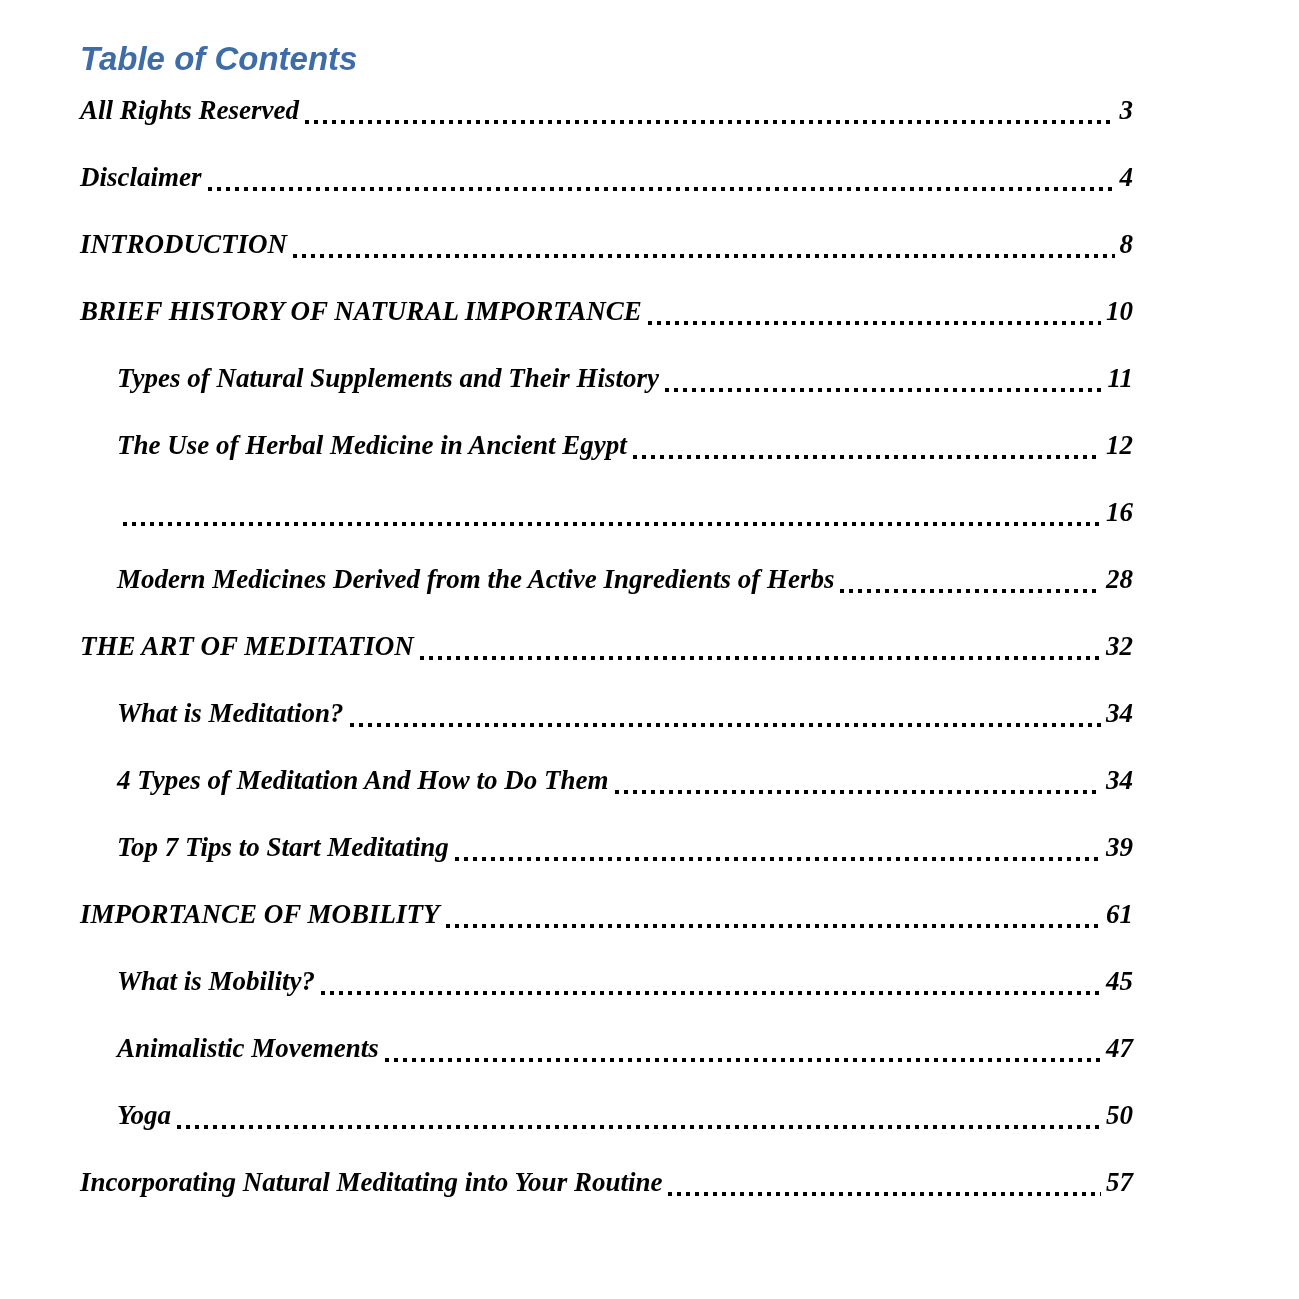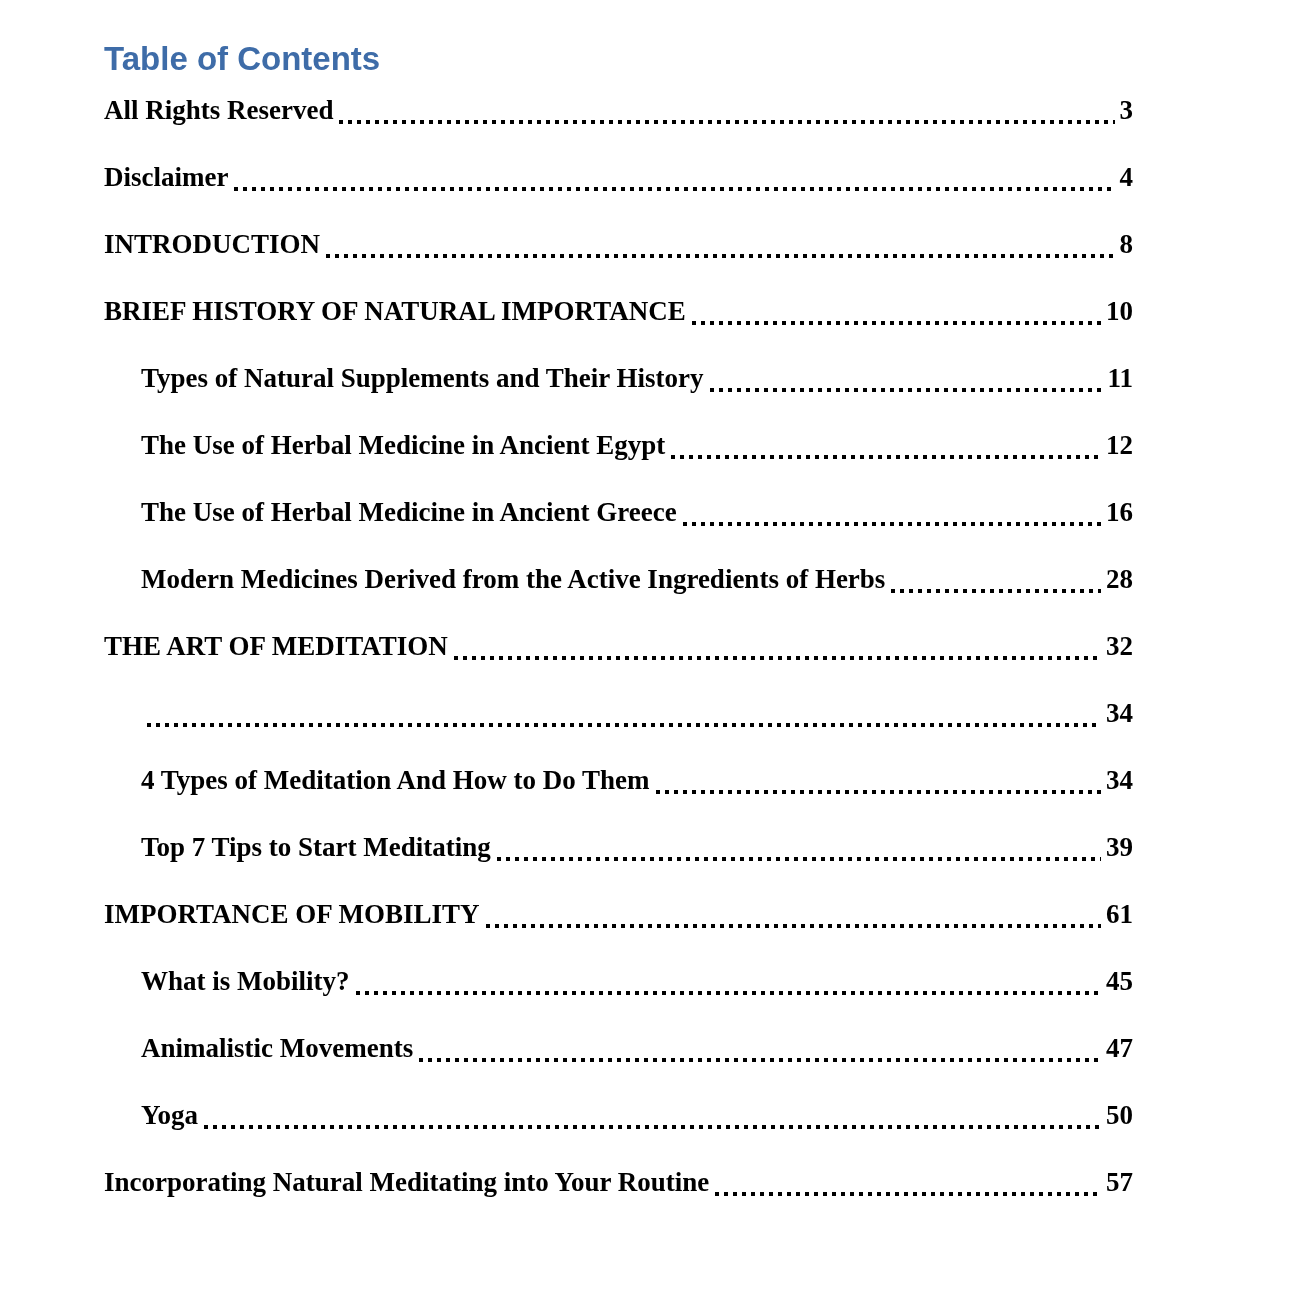--- a/index.html
+++ b/index.html
@@ -7,22 +7,23 @@
   body {
     width: 1299px;
     height: 1299px;
     overflow: hidden;
     font-family: "Liberation Serif", serif;
     color: #000000;
   }
   .page {
     width: 100%;
     height: 100%;
-    padding: 38px 166px 0 104px;
+    padding: 38px 166px 0 80px;
     background: #ffffff;
+    font-style: italic;
   }
   .toc-title {
     font-family: "Liberation Sans", sans-serif;
     font-weight: bold;
     font-size: 33px;
     line-height: 42px;
     color: #3E6CA8;
     margin-bottom: 4px;
   }
   .toc-list { display: block; }
@@ -86,38 +87,38 @@
     <span class="toc-page">11</span>
   </div>
 
   <div class="toc-entry level-1">
     <span class="toc-label">The Use of Herbal Medicine in Ancient Egypt</span>
     <span class="toc-leader"></span>
     <span class="toc-page">12</span>
   </div>
 
   <div class="toc-entry level-1">
-    <span class="toc-label">The Use of Herbal Medicine in Ancient Greece</span>
     <span class="toc-leader"></span>
     <span class="toc-page">16</span>
   </div>
 
   <div class="toc-entry level-1">
     <span class="toc-label">Modern Medicines Derived from the Active Ingredients of Herbs</span>
     <span class="toc-leader"></span>
     <span class="toc-page">28</span>
   </div>
 
   <div class="toc-entry level-0">
     <span class="toc-label">THE ART OF MEDITATION</span>
     <span class="toc-leader"></span>
     <span class="toc-page">32</span>
   </div>
 
   <div class="toc-entry level-1">
+    <span class="toc-label">What is Meditation?</span>
     <span class="toc-leader"></span>
     <span class="toc-page">34</span>
   </div>
 
   <div class="toc-entry level-1">
     <span class="toc-label">4 Types of Meditation And How to Do Them</span>
     <span class="toc-leader"></span>
     <span class="toc-page">34</span>
   </div>
 

